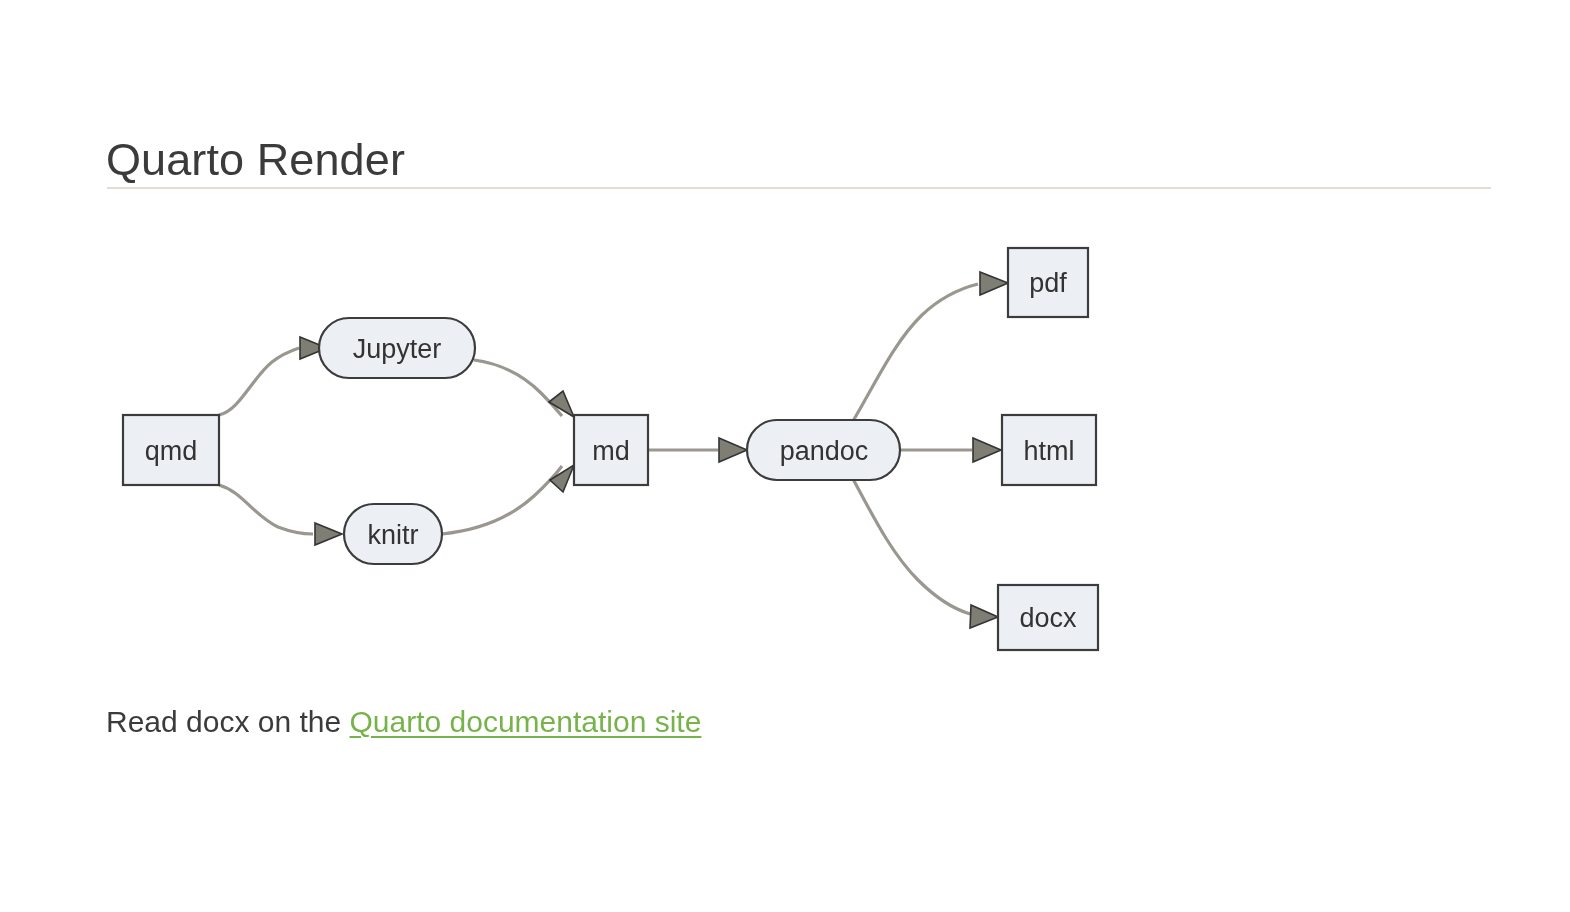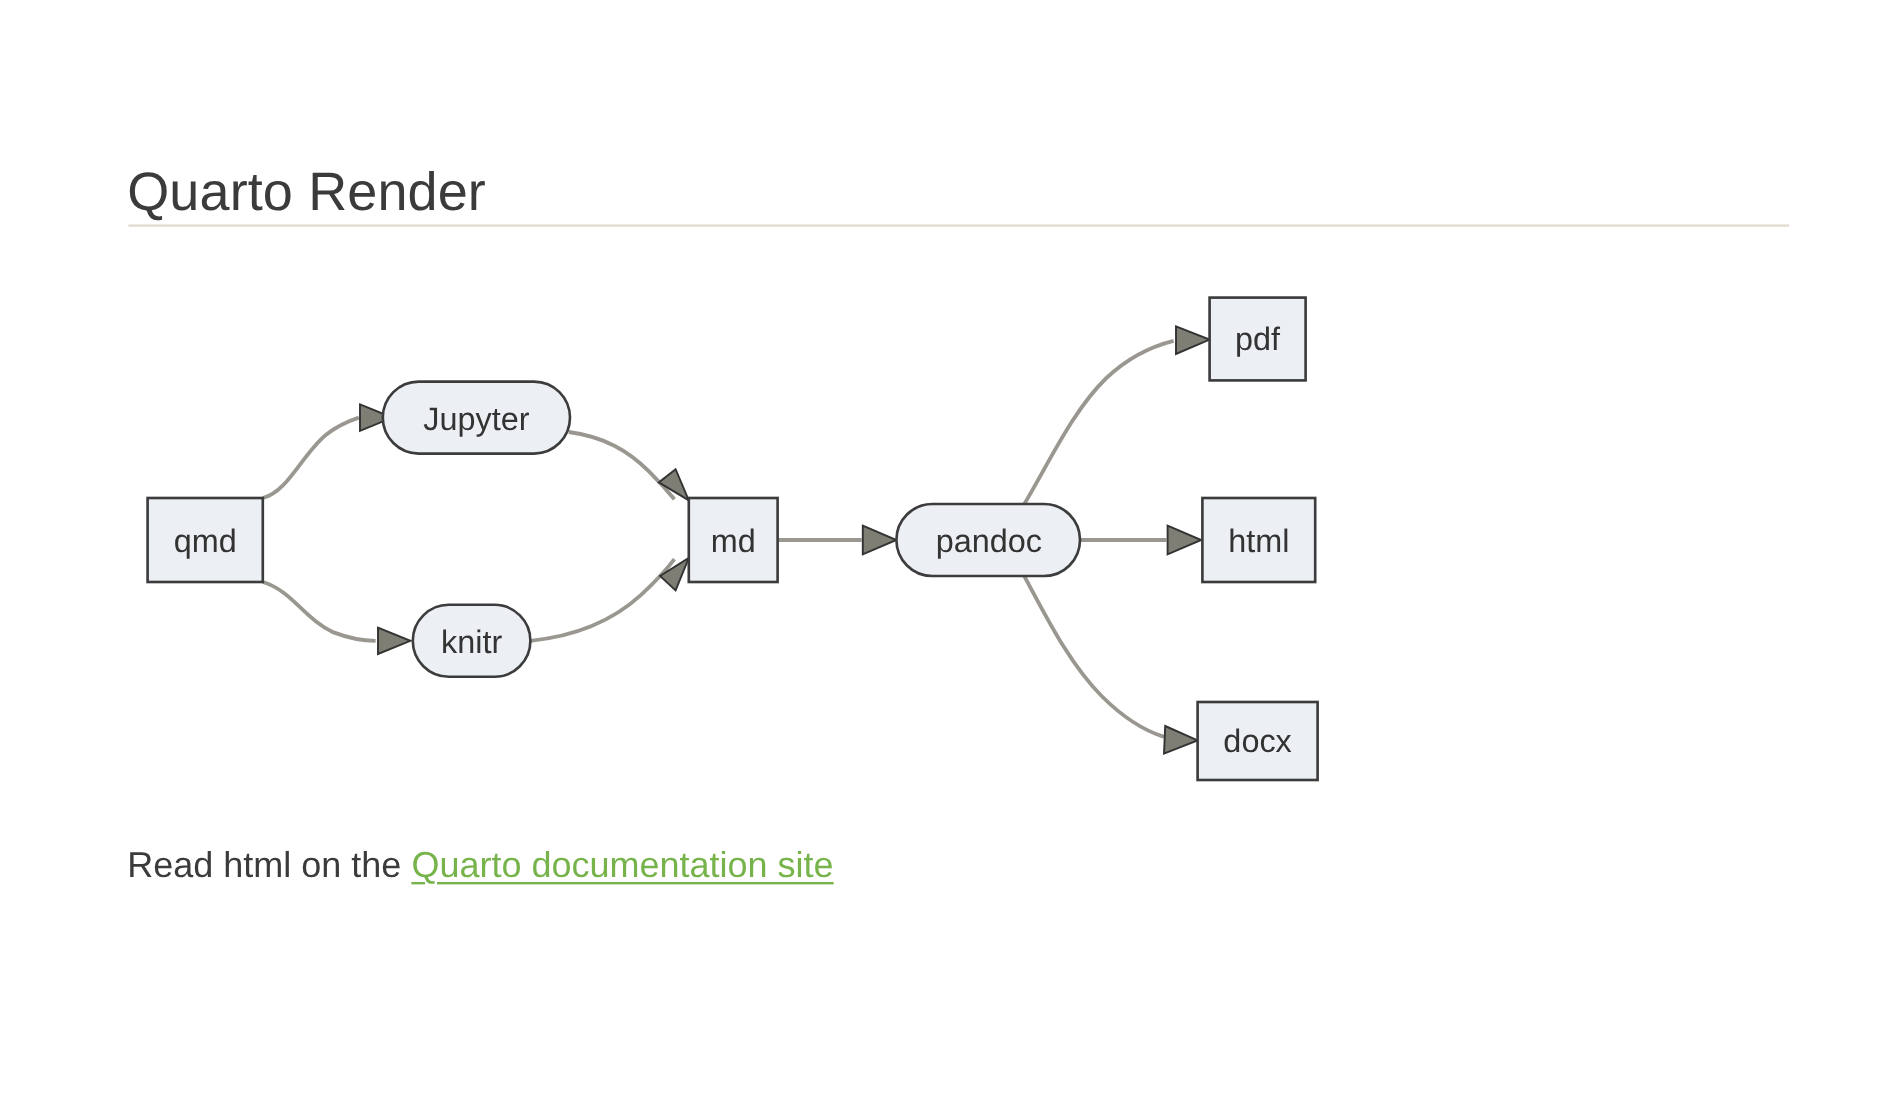--- a/index.html
+++ b/index.html
@@ -200,15 +200,15 @@
         </g>
 
         <g>
           <rect class="flow-shape" x="998" y="367" width="100" height="65" rx="0" ry="0"></rect>
           <text class="flow-node-label" x="1048" y="400">docx</text>
         </g>
       </g>
     </svg>
   </div>
 
-  <p id="read-more"><span>Read html on the </span><a id="read-more-link" href="#">Quarto documentation site</a></p>
+  <p id="read-more"><span>Read docx on the </span><a id="read-more-link" href="#">Quarto documentation site</a></p>
 
 </div>
 
 </body></html>

